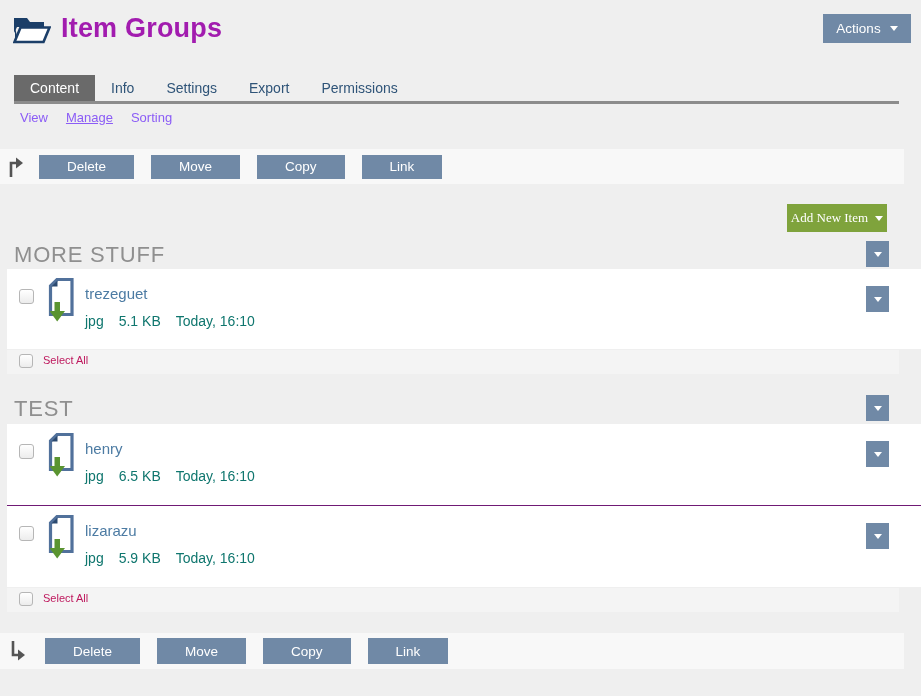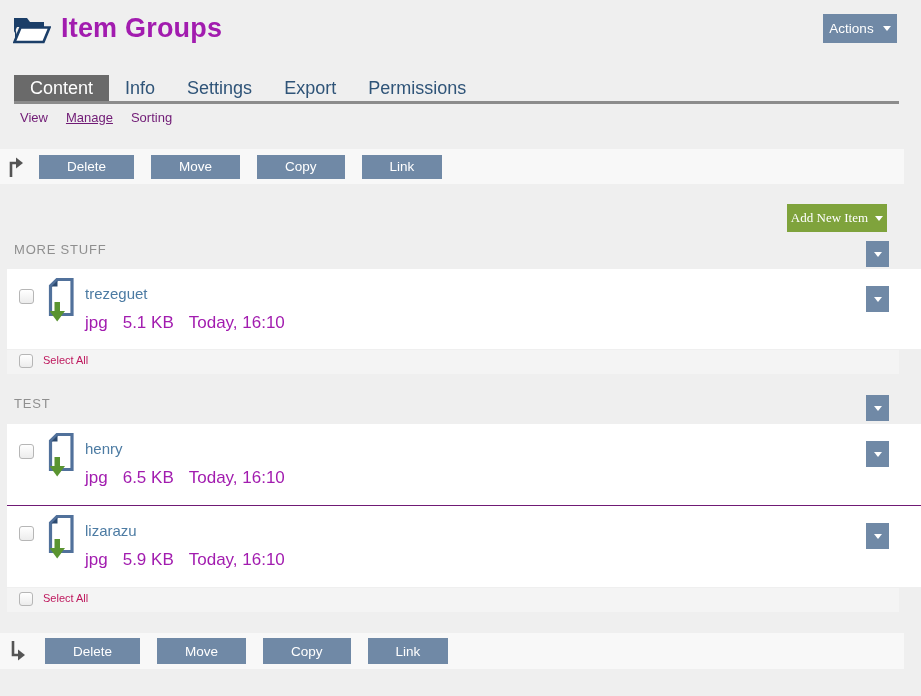--- a/index.html
+++ b/index.html
@@ -5,56 +5,56 @@
   * { margin:0; padding:0; box-sizing:border-box; }
   html,body { width:921px; height:696px; }
   body { font-family:"Liberation Sans","DejaVu Sans",sans-serif; background:#efefef; position:relative; overflow:hidden; }
   .abs { position:absolute; }
 
   
   .page-title { left:61px; top:13px; font-size:27px; color:#a21caf; letter-spacing:.2px; }
   .btn-blue { background:#7089a6; color:#fff; border:none; font-size:13.5px;
               font-family:inherit; display:inline-flex; align-items:center; justify-content:center;
               cursor:pointer; }
-  .actions-btn { left:823px; top:14px; width:74px; height:29px; gap:9px; }
+  .actions-btn { left:823px; top:14px; width:88px; height:29px; gap:9px; }
   .caret { width:0; height:0; border-left:4px solid transparent; border-right:4px solid transparent;
            border-top:5px solid #fff; display:inline-block; }
 
   
   .tabs { left:14px; top:75px; display:flex; height:26px; align-items:stretch; }
-  .tab { display:flex; align-items:center; padding:12px 16px; font-size:18px; color:#2f5478; cursor:pointer; }
+  .tab { display:flex; align-items:center; padding:12px 16px; font-size:14px; color:#2f5478; cursor:pointer; }
   .tab.active { background:#6a6a6a; color:#fff; }
   .tab-underline { left:14px; top:101px; width:885px; height:3px; background:#8c8c8c; }
 
   .subnav { left:20px; top:110px; display:flex; gap:18px; font-size:13px; }
-  .subnav a { color:#701a75; text-decoration:none; cursor:pointer; }
+  .subnav a { color:#8b5cf6; text-decoration:none; cursor:pointer; }
   .subnav a.current { text-decoration:underline; }
 
   
   .toolbar { left:0; width:904px; background:#f8f8f8; display:flex; align-items:center; }
   .toolbar-top { top:149px; height:35px; }
   .toolbar-bottom { top:633px; height:36px; }
   .bulk-btn { height:24px; padding:0 28px; margin-right:17px; }
   .toolbar-bottom .bulk-btn { height:26px; }
   .arrow-wrap { margin-left:6px; margin-right:16px; display:flex; align-items:center; }
   .toolbar-bottom .arrow-wrap { margin-left:8px; margin-right:20px; }
 
   .add-btn { left:787px; top:204px; width:100px; height:28px; background:#7fa33c; color:#fff;
              border:none; font-size:13px; font-family:Liberation Serif, serif; display:flex; align-items:center;
              justify-content:center; gap:7px; cursor:pointer; }
 
-  .section-title { font-size:13px; color:#8f8f8f; letter-spacing:.8px; }
+  .section-title { font-size:22px; color:#8f8f8f; letter-spacing:.8px; }
   .dd-btn { width:23px; height:26px; }
 
   .row { left:7px; width:920px; background:#fff; }
   .row-divider { border-bottom:1px solid #701a75; }
   .checkbox { position:absolute; width:15px; height:15px; border:1px solid #b6b6b6; border-radius:3px;
               background:linear-gradient(#ffffff,#ececec); cursor:pointer; }
   .file-name { position:absolute; left:78px; top:16px; font-size:15px; color:#4c7ba3; text-decoration:none; cursor:pointer; }
-  .file-meta { position:absolute; left:78px; top:44px; font-size:17px; color:#a21caf; }
+  .file-meta { position:absolute; left:78px; top:44px; font-size:14px; color:#0f766e; }
   .file-meta span { margin-right:15px; }
   .row .dd-btn { position:absolute; left:859px; top:17px; }
 
   .selectall { left:7px; width:892px; height:24px; background:#f4f4f4; }
   .selectall .checkbox { left:12px; top:4px; width:14px; height:14px; }
   .selectall-label { position:absolute; left:36px; top:4px; font-size:11px; color:#be185d; }
 </style>
 </head>
 <body>
 

